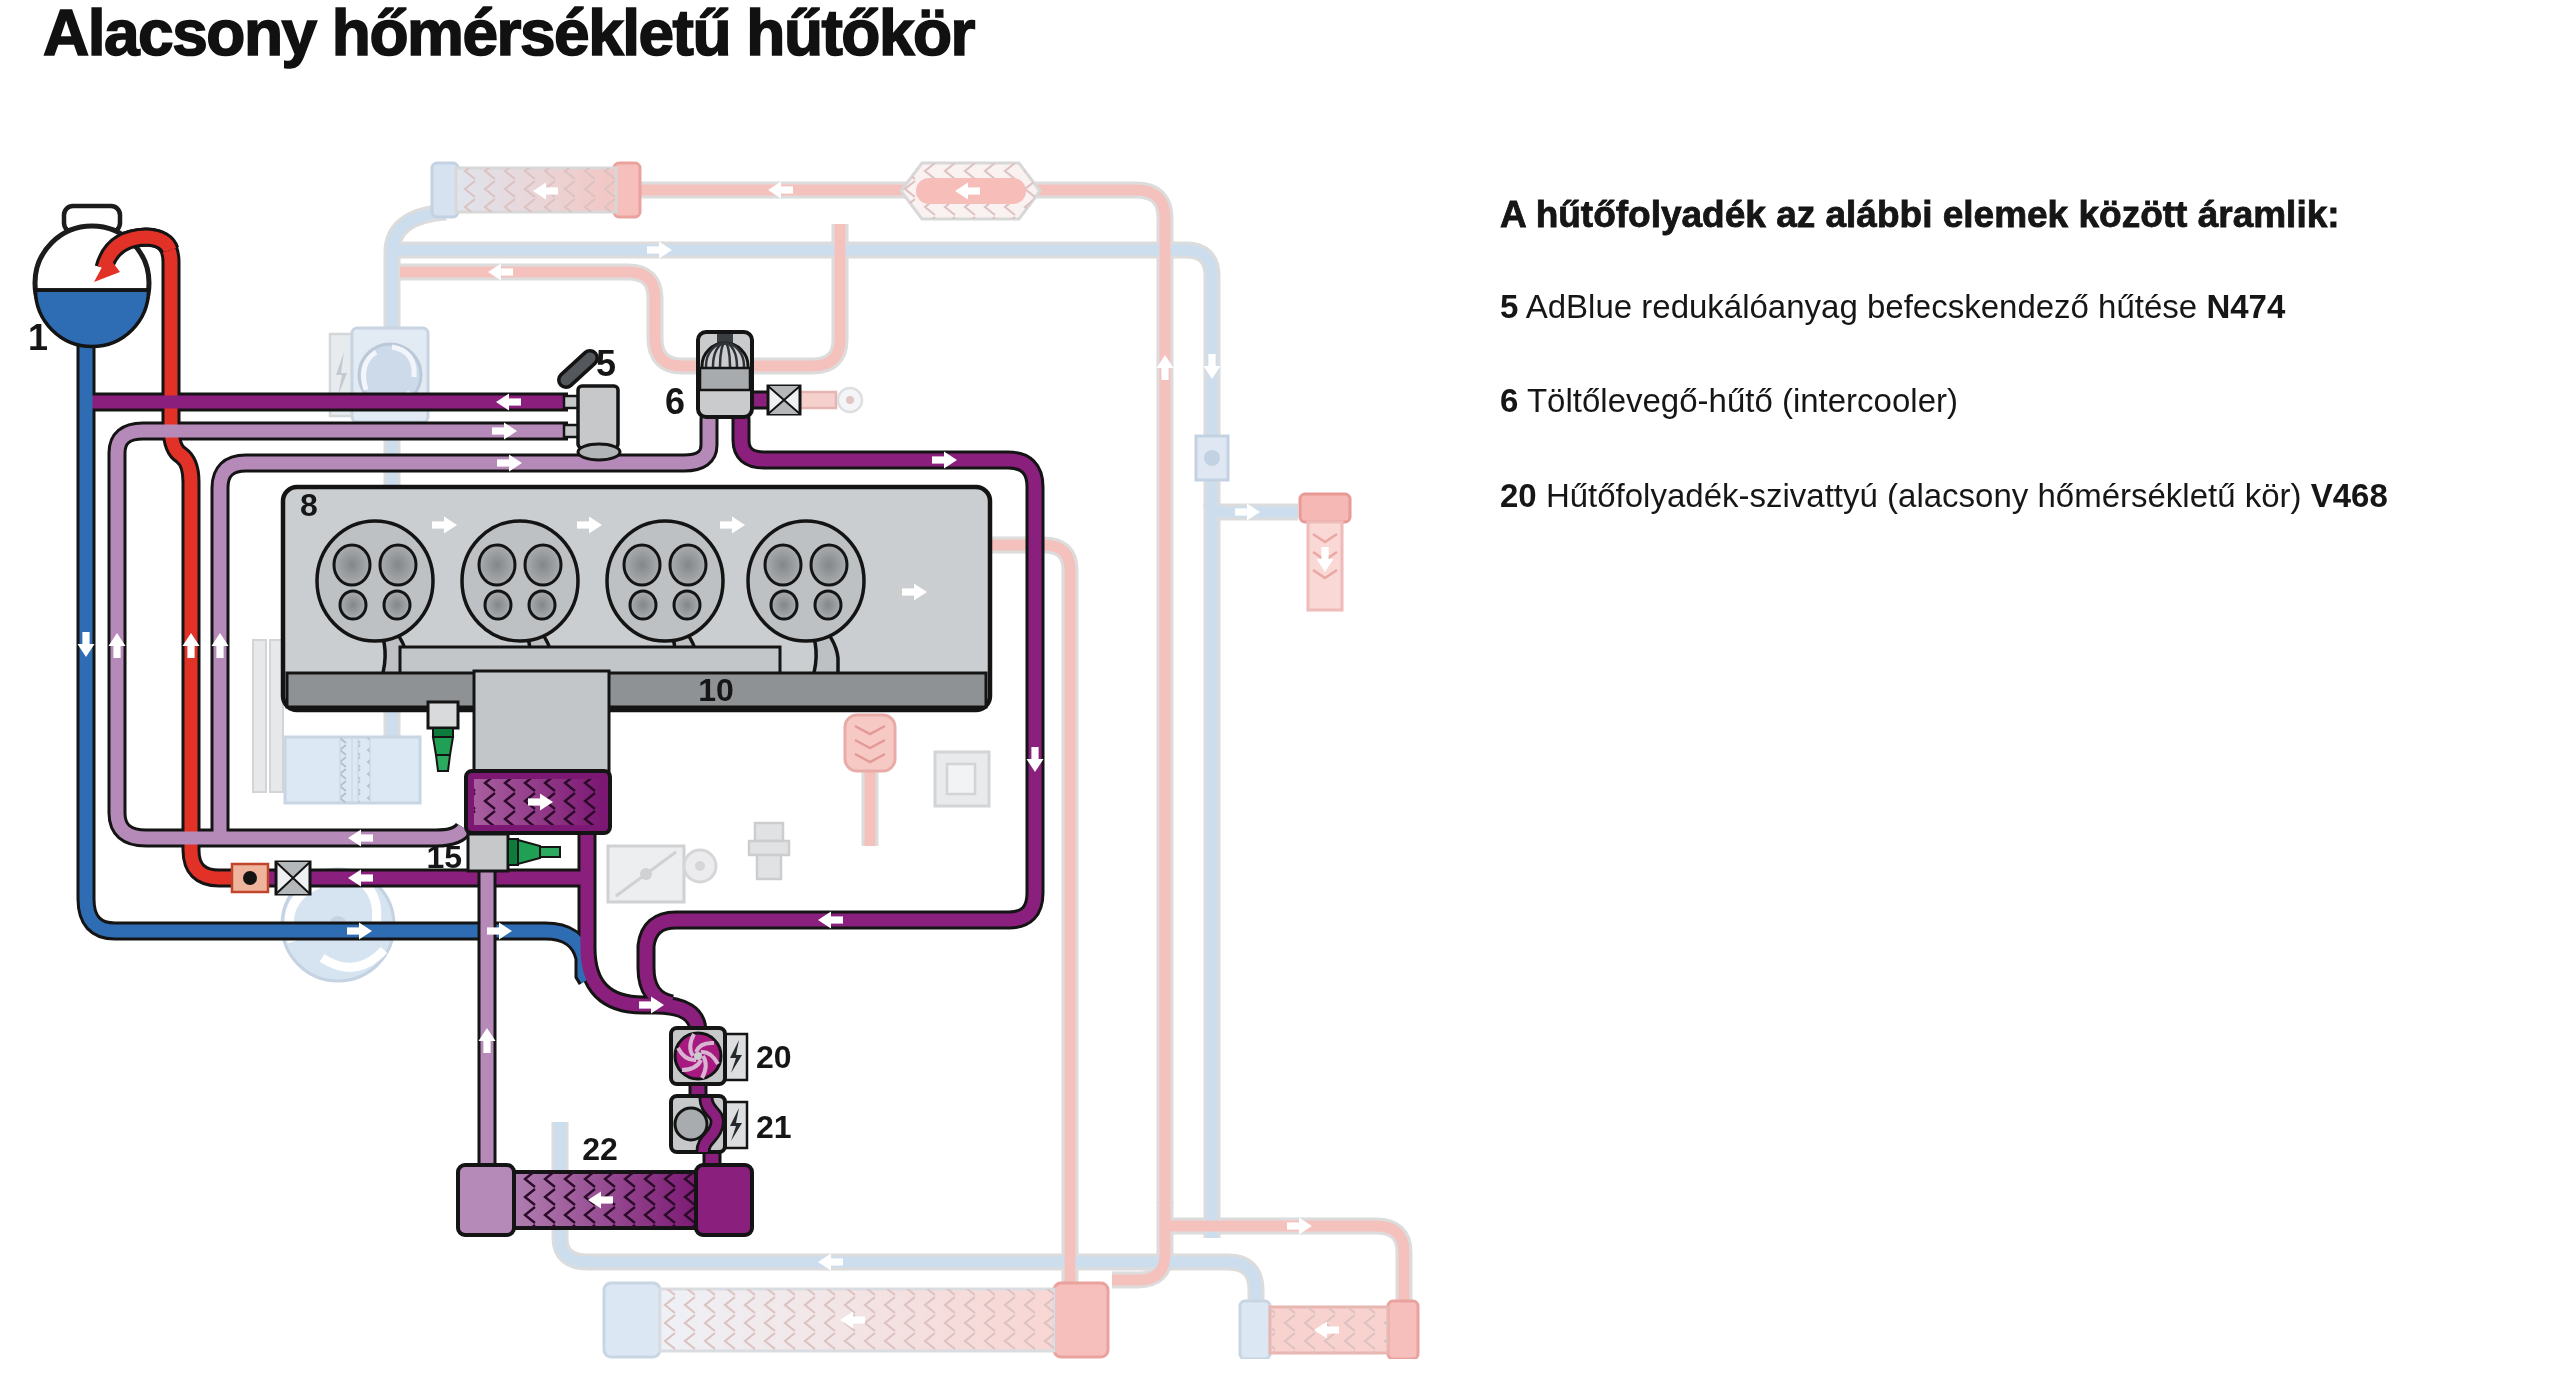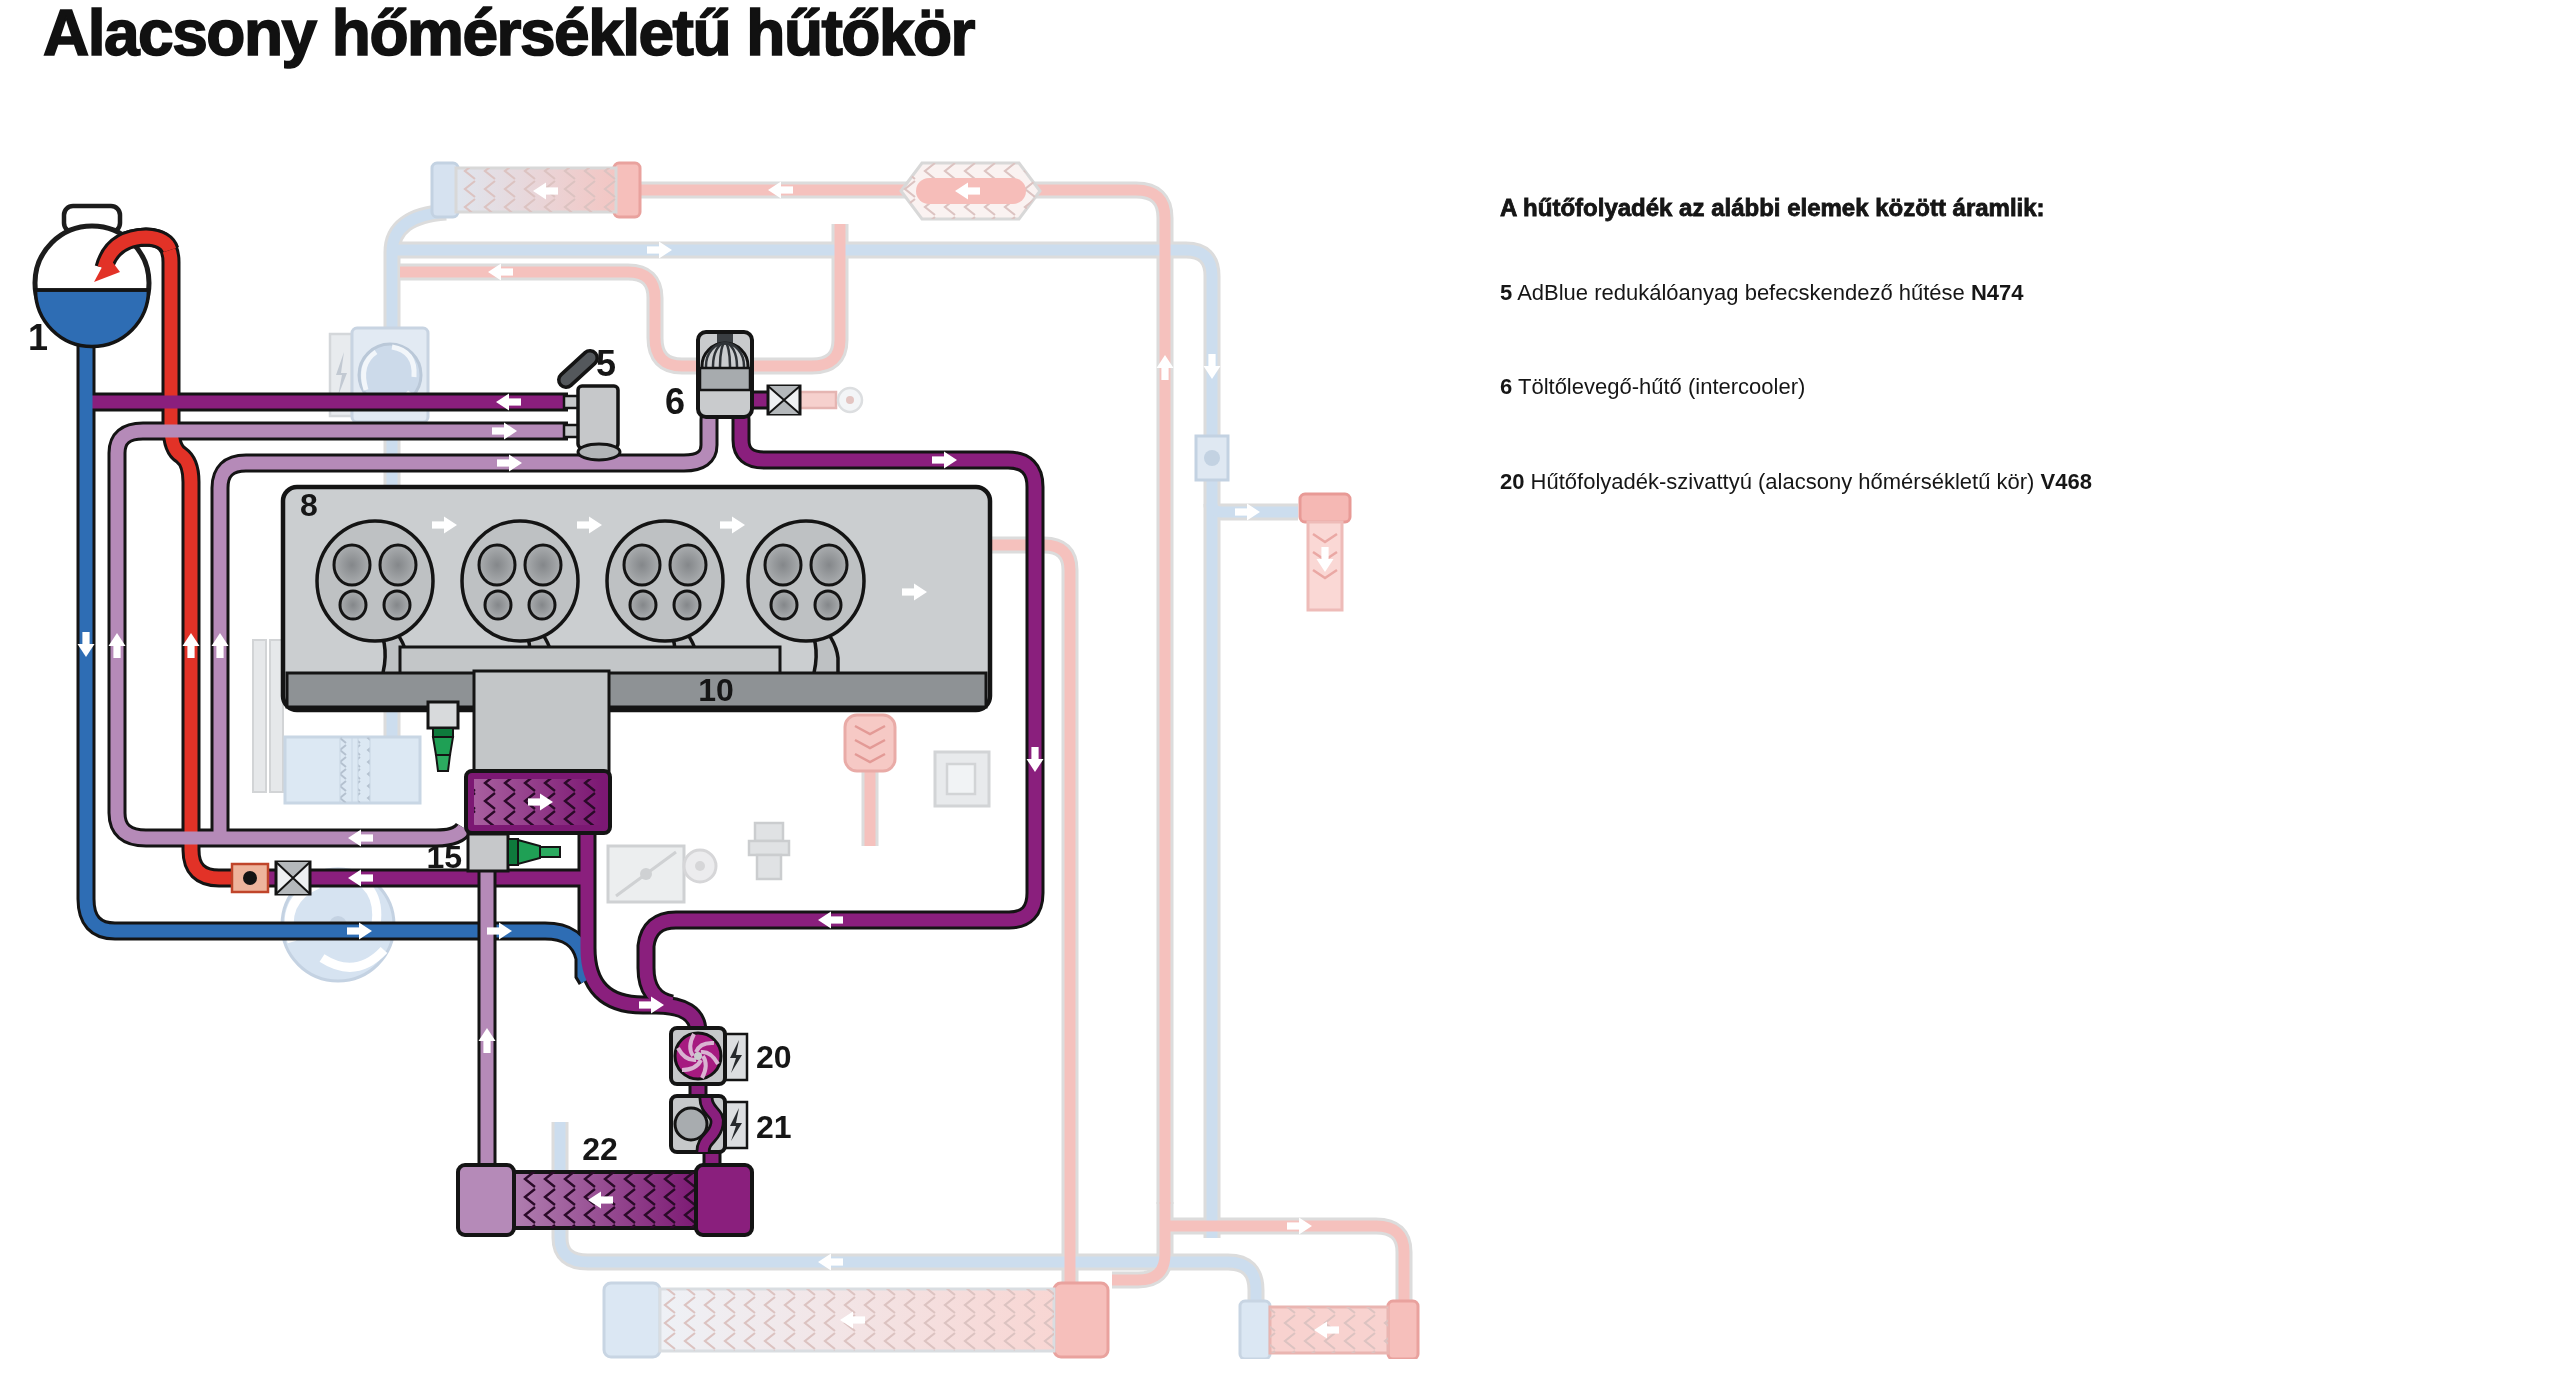--- a/index.html
+++ b/index.html
@@ -2,22 +2,22 @@
 <html style="--hot-red: #e23227; --cold-blue: #2e6db4; --warm-purple: #8a1f7d; --cool-lavender: #b58ab8; --sensor-green: #1fa055; --faded-red: #f5c1bd; --faded-blue: #ccddee; --engine-gray: #cbced0; --outline: #141414;"><head>
 <meta charset="utf-8">
 <style>
   html,body{margin:0;padding:0;background:#fff;}
   .page{position:relative;width:2556px;height:1359px;background:#fff;overflow:hidden;
         font-family:"Liberation Sans",sans-serif;color:#161616;}
   .title{position:absolute;left:43px;top:-4px;margin:0;font-size:64px;font-weight:700;
          letter-spacing:-1.5px;-webkit-text-stroke:1.6px #111;color:#111;}
   .diagram-wrap{position:absolute;left:0;top:0;width:1440px;height:1385px;}
   .legend{position:absolute;left:1500px;top:194px;width:1050px;}
-  .legend-heading{font-size:24px;font-weight:700;-webkit-text-stroke:0.8px #111;margin:0 0 14px 0;}
-  .legend-item{font-size:22px;line-height:46.4px;white-space:nowrap;margin-top:48px;}
+  .legend-heading{font-size:37px;font-weight:700;-webkit-text-stroke:0.8px #111;margin:0 0 14px 0;}
+  .legend-item{font-size:33px;line-height:46.4px;white-space:nowrap;margin-top:48px;}
   .legend-item .num,.legend-item .code{font-weight:700;}
   
   .pipe-o{fill:none;stroke:#141414;stroke-width:19;}
   .pipe{fill:none;stroke-width:13;}
   .p-red{stroke:var(--hot-red);} .p-blue{stroke:var(--cold-blue);}
   .p-pur{stroke:var(--warm-purple);} .p-lav{stroke:var(--cool-lavender);}
   .fpipe-o{fill:none;stroke:#dcdcdc;stroke-width:17;}
   .fpipe{fill:none;stroke-width:11;}
   .f-red{stroke:var(--faded-red);} .f-blue{stroke:var(--faded-blue);}
   .arr{fill:#fff;}

